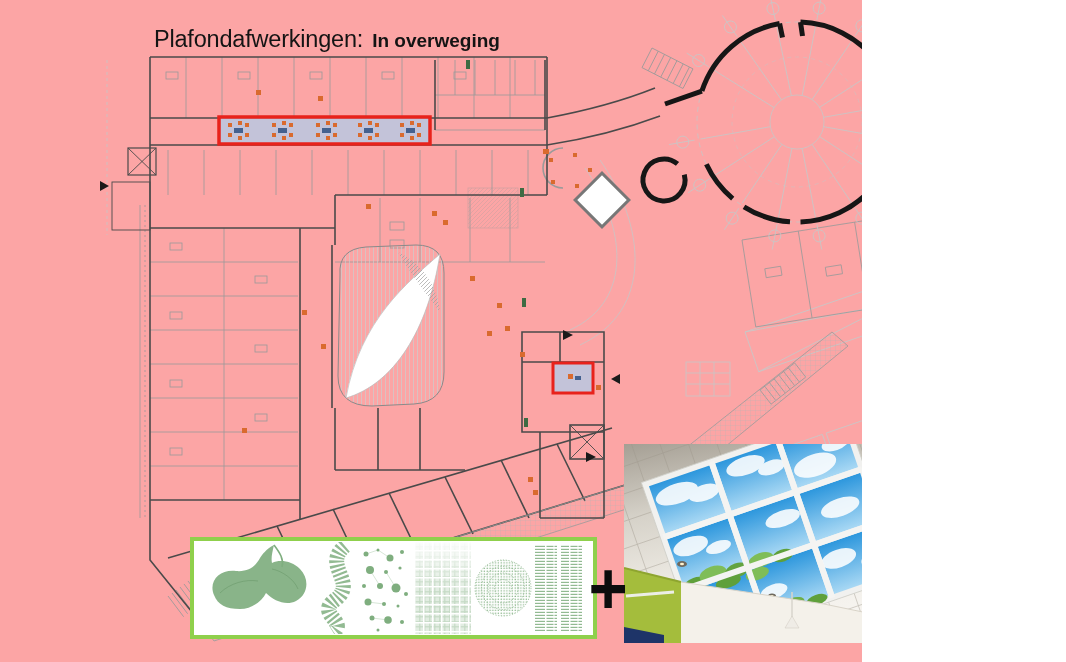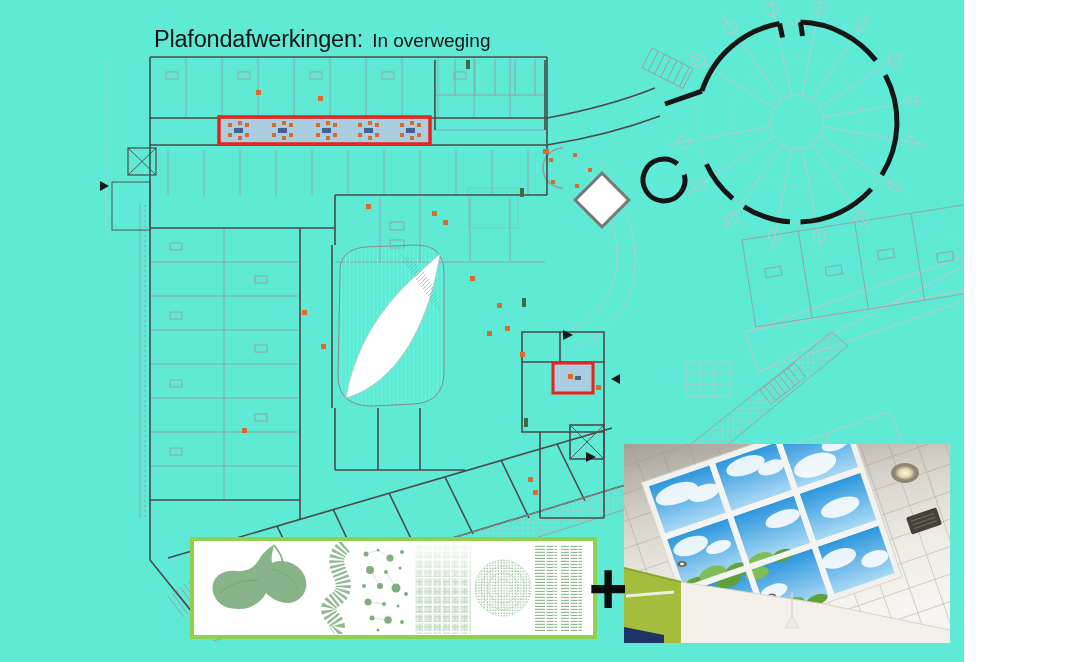--- a/index.html
+++ b/index.html
@@ -1,21 +1,21 @@
 <!DOCTYPE html>
 <html style="--accent-red: #e8221b; --highlight-blue: #b9c8e2; --green-border: #8fd04c; --pattern-green: #7fae7f; --orange: #d96a2e; --sky-blue: #2d97dd; --sky-light: #a8d8f4; --lime-wall: #a4bd3c; --navy: #1e3468; --ink: #141414;"><head>
 <meta charset="utf-8">
 <style>
   html,body{margin:0;padding:0;background:#fff;}
-  #stage{position:relative;width:964px;height:662px;background:#5eead4;overflow:hidden;
+  #stage{position:relative;width:862px;height:662px;background:#fca5a5;overflow:hidden;
          font-family:"Liberation Sans","DejaVu Sans",sans-serif;}
   
   #title-row{position:absolute;left:154px;top:26px;display:flex;align-items:baseline;gap:9px;color:var(--ink,#141414);}
   #title-row .t-main{font-size:23.5px;letter-spacing:-0.2px;}
-  #title-row .t-sub{font-size:19px;}
+  #title-row .t-sub{font-size:19px;font-weight:bold;}
   
   #plan{position:absolute;left:0;top:0;}
   .faint{stroke:#c7c7c7;stroke-width:0.8;fill:none;}
   .light{stroke:#9a9a9a;stroke-width:0.8;fill:none;}
   .med{stroke:#4a4a4a;stroke-width:1.6;fill:none;}
   .thick{stroke:#161616;stroke-width:5;fill:none;}
   .c-red{stroke:var(--accent-red,#e8221b);}
   .f-blue{fill:var(--highlight-blue,#b9c8e2);}
   .f-orange{fill:var(--orange,#d96a2e);}
   .gr{fill:var(--pattern-green,#7fae7f);}

